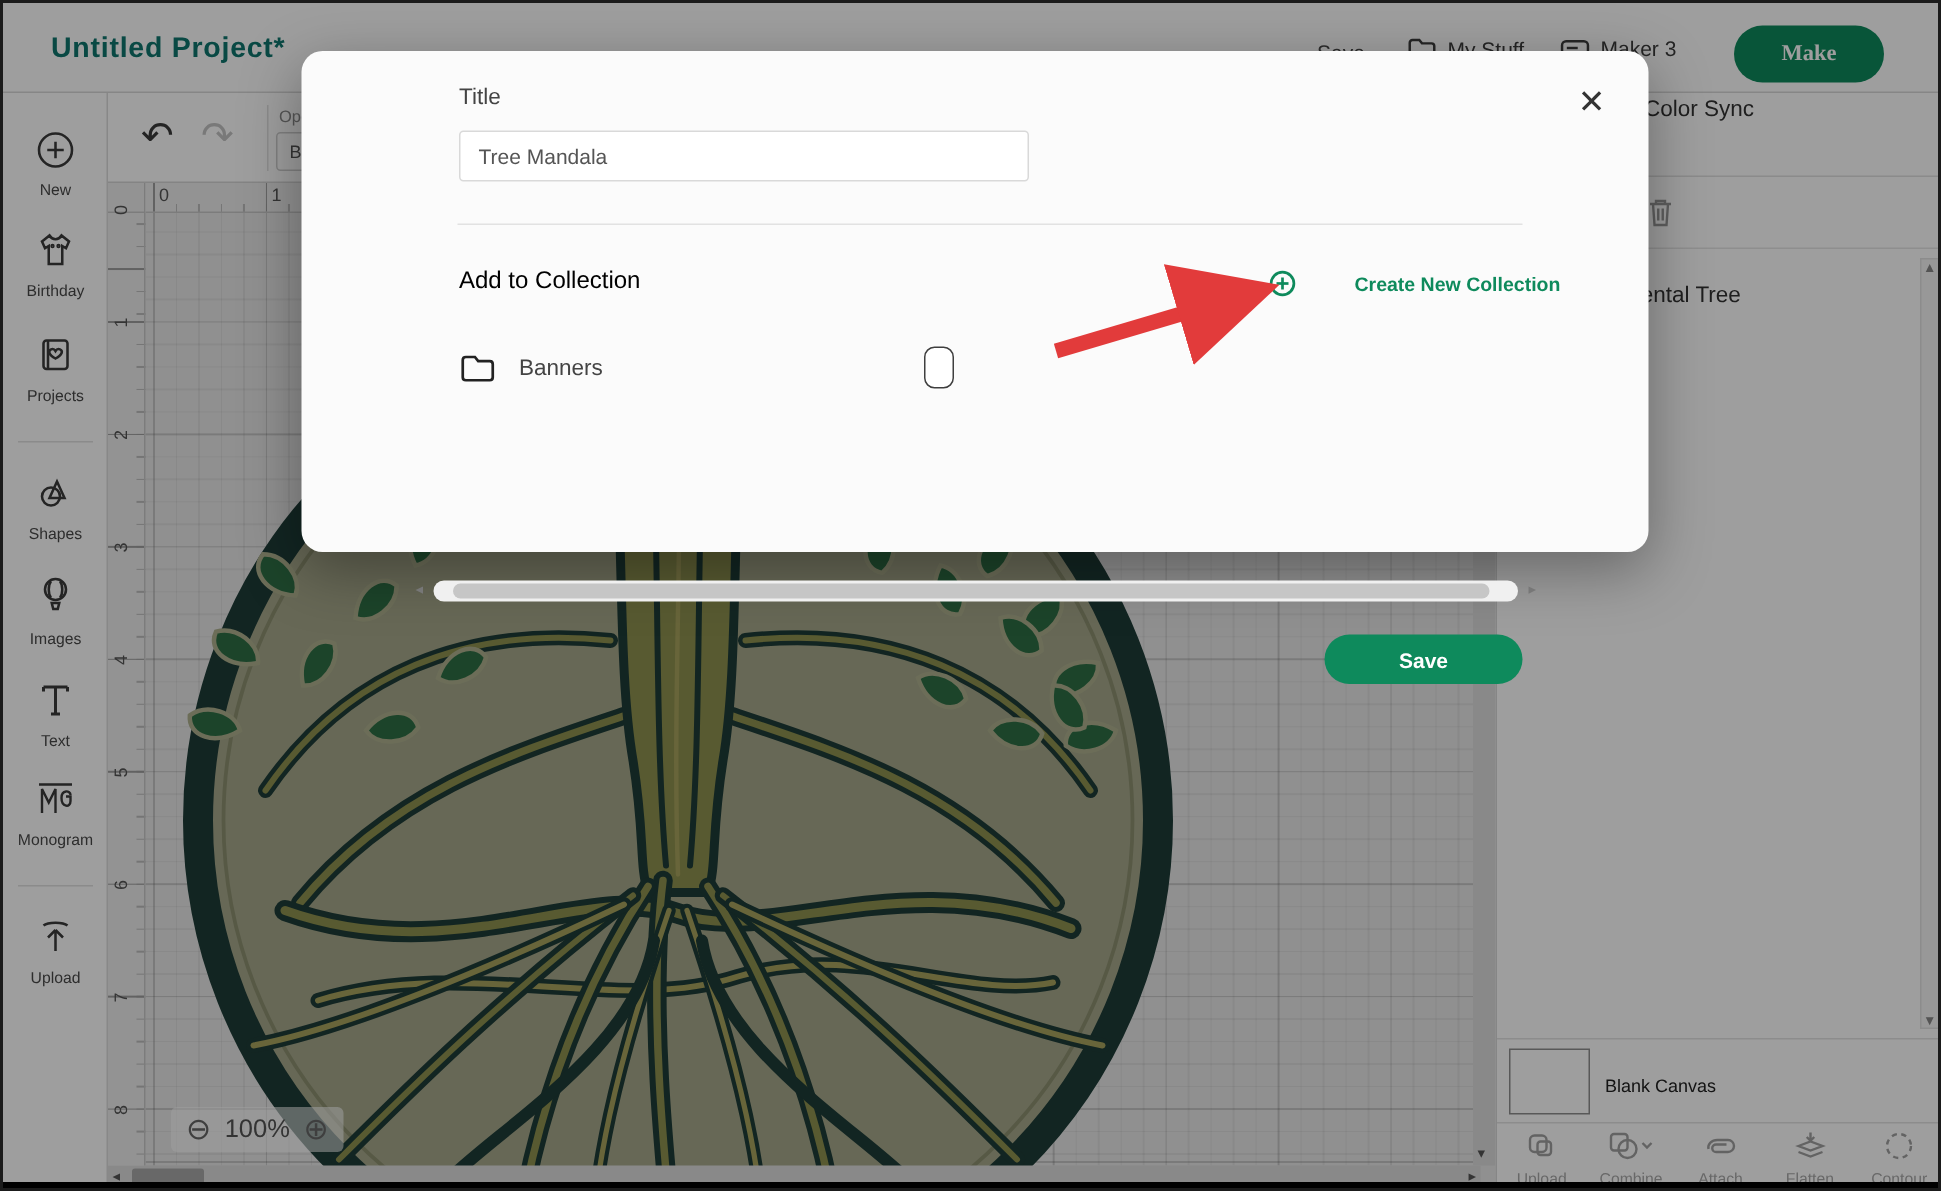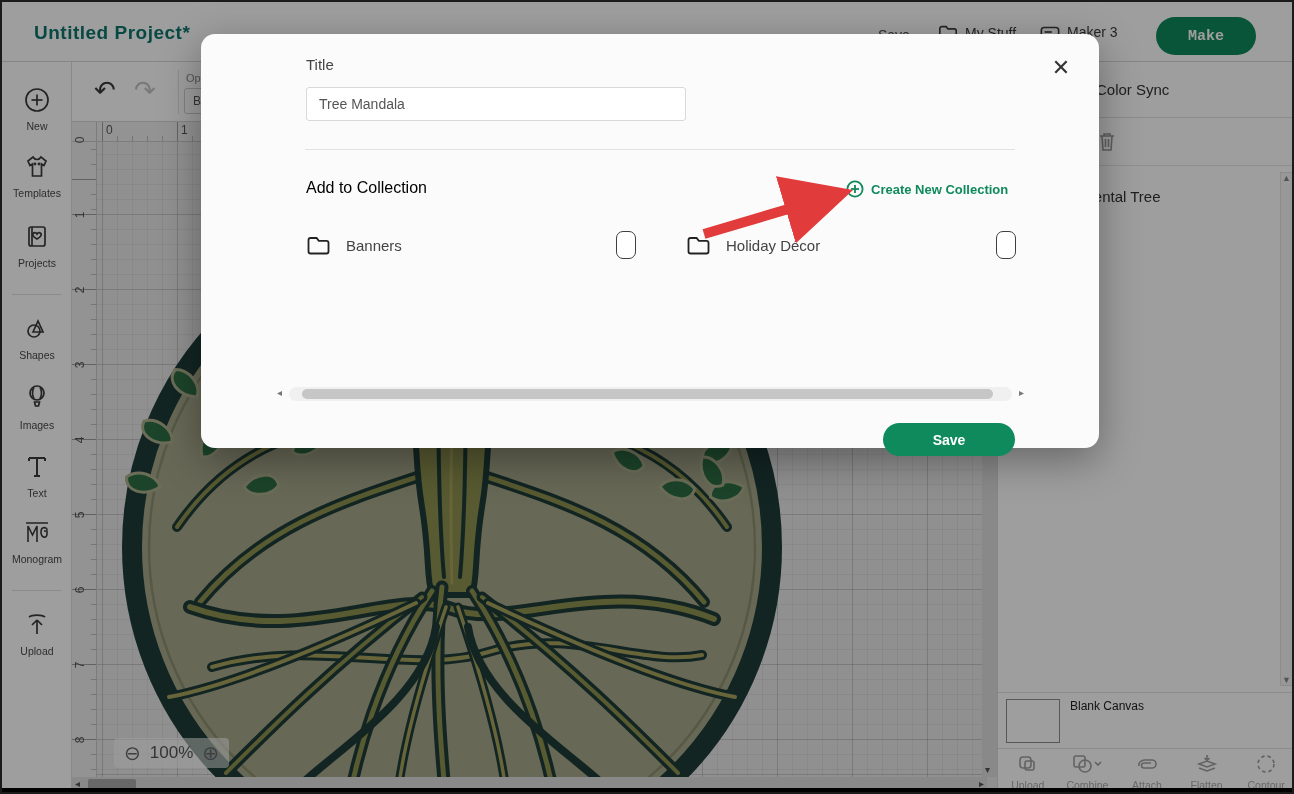--- a/index.html
+++ b/index.html
@@ -14,21 +14,21 @@
   .proj-title { position:absolute; left:32px; top:20px; font-size:19px; font-weight:bold;
                 color:#0f766e; letter-spacing:.5px; }
   .hdr-save { position:absolute; left:876px; top:25px; font-size:14px; color:#4a4a4a; }
   .hdr-item { position:absolute; top:22px; display:flex; align-items:center; gap:7px;
               font-size:14px; color:#3c3c3c; }
   .hdr-mystuff { left:936px; }
   .hdr-machine { left:1038px; }
   .hdr-item svg { stroke:#3c3c3c; fill:none; stroke-width:1.8; }
   .make-btn { position:absolute; left:1154px; top:15px; width:100px; height:38px;
               border:none; border-radius:20px; background:var(--green);
-              color:#fff; font-size:15px; font-weight:bold; font-family:Liberation Mono, monospace; cursor:pointer; }
+              color:#fff; font-size:15px; font-weight:bold; font-family:Liberation Serif, serif; cursor:pointer; }
 
   
   .sidebar { position:absolute; left:0; top:60px; width:70px; height:734px;
              background:#fff; border-right:1px solid #dcdcdc; z-index:9; }
   .side-item { position:absolute; left:0; width:70px; text-align:center; color:#3f3f3f; cursor:pointer; }
   .side-item .lbl { display:block; font-size:10.5px; color:#4a4a4a; margin-top:3px; }
   .side-item svg { stroke:#3a3a3a; fill:none; stroke-width:1.7; }
   .side-div { position:absolute; left:10px; width:50px; border-top:1px solid #e0e0e0; }
 
   
@@ -83,57 +83,57 @@
   .h-scroll .arr-r { position:absolute; right:3px; top:1px; font-size:10px; color:#555; }
   .v-scroll { position:absolute; left:980px; top:140px; width:15px; height:635px;
               background:#dedede; z-index:3; }
   .v-scroll .arr-d { position:absolute; bottom:2px; left:3px; font-size:10px; color:#555; }
   .bottom-strip { position:absolute; left:0; bottom:0; width:100%; height:4px; background:#000; z-index:60; }
 
   
   .rpanel { position:absolute; left:995px; top:60px; width:299px; height:734px;
             background:#fff; border-left:1px solid #d9d9d9; z-index:8; }
   .rp-tabs { position:absolute; top:0; left:0; width:100%; height:56px; border-bottom:1px solid #e0e0e0; }
-  .rp-tab-colorsync { position:absolute; left:98px; top:19px; font-size:15px; color:#333; cursor:pointer; }
+  .rp-tab-colorsync { position:absolute; left:98px; top:2px; font-size:15px; color:#333; cursor:pointer; }
   .rp-tools { position:absolute; top:56px; left:0; width:100%; height:48px; border-bottom:1px solid #e6e6e6; }
   .rp-trash { position:absolute; left:100px; top:13px; cursor:pointer; }
   .rp-trash svg { stroke:#9a9a9a; fill:none; stroke-width:1.6; }
   .rp-layers { position:absolute; top:104px; left:0; width:100%; height:526px; }
   .rp-layer-name { position:absolute; left:50px; top:22px; font-size:15px; color:#333; }
   .rp-scroll { position:absolute; right:3px; top:6px; width:13px; height:514px;
                background:#f6f6f6; border:1px solid #e2e2e2; }
   .rp-scroll .a-up { position:absolute; top:0; left:1px; font-size:9px; color:#888; }
   .rp-scroll .a-dn { position:absolute; bottom:0; left:1px; font-size:9px; color:#888; }
   .rp-blank { position:absolute; top:630px; left:0; width:100%; height:56px; border-top:1px solid #e3e3e3; }
   .rp-swatch { position:absolute; left:8px; top:6px; width:54px; height:44px; background:#fff; border:1px solid #8f8f8f; }
-  .rp-blank-lbl { position:absolute; left:72px; top:6px; font-size:12px; color:#222; }
+  .rp-blank-lbl { position:absolute; left:72px; top:24px; font-size:12px; color:#222; }
   .rp-actions { position:absolute; top:686px; left:0; width:100%; height:48px; border-top:1px solid #e3e3e3;
                 display:flex; justify-content:space-around; align-items:center; }
   .rp-action { text-align:center; color:#a8a8a8; cursor:pointer; width:56px; }
   .rp-action svg { stroke:#a0a0a0; fill:none; stroke-width:1.6; }
   .rp-action .lbl { display:block; font-size:10.5px; margin-top:1px; }
 
   
   .dim { position:absolute; inset:0; background:rgba(0,0,0,.38); z-index:40; }
 
   
-  .modal { position:absolute; left:199px; top:32px; width:898px; height:414px;
+  .modal { position:absolute; left:199px; top:32px; width:898px; height:334px;
            background:#fbfbfb; border-radius:14px; z-index:50;
            box-shadow:0 12px 40px rgba(0,0,0,.35); }
   .m-title-lbl { position:absolute; left:105px; top:22px; font-size:15px; color:#444; }
   .m-title-input { position:absolute; left:105px; top:53px; width:380px; height:34px;
                    border:1px solid #d9d9d9; border-radius:3px; background:#fff;
                    font-size:14px; color:#555; padding-left:12px; font-family:inherit; }
   .m-close { position:absolute; right:26px; top:22px; width:24px; height:24px; border:none; background:none;
              font-size:22px; color:#333; cursor:pointer; line-height:24px; }
   .m-div { position:absolute; left:104px; right:84px; top:115px; border-top:1px solid #e2e2e2; }
   .m-section-lbl { position:absolute; left:105px; top:145px; font-size:16px; color:#000000; }
   .m-create { position:absolute; left:645px; top:146px; display:flex; align-items:center; gap:7px;
               color:var(--green); cursor:pointer; }
-  .m-create .txt { font-size:13px; font-weight:bold; }
+  .m-create .txt { font-size:13px; font-weight:bold;margin-left:32px; }
   .m-create svg { stroke:var(--green); fill:none; stroke-width:1.8; }
   .m-grid { position:absolute; left:105px; top:196px; width:770px;
             display:grid; grid-template-columns:380px 380px; }
   .m-row { display:flex; align-items:center; height:30px; padding-right:50px; cursor:pointer; }
   .m-row svg { stroke:#222; fill:none; stroke-width:1.8; flex:0 0 auto; }
   .m-row .name { font-size:15px; color:#444; margin-left:15px; }
   .m-check { margin-left:auto; width:20px; height:28px; border:1.6px solid #3f3f3f;
              border-radius:7px; background:#fff; cursor:pointer; }
   .m-hscroll { position:absolute; left:88px; top:353px; width:723px; height:14px;
                background:#f0f0f0; border-radius:7px; }
@@ -354,21 +354,21 @@
           <line x1="7.5" y1="13" x2="18.5" y2="13"></line>
       </svg>
       <span class="lbl">New</span>
     </div>
     <div class="side-item" style="top:92px">
       <svg width="28" height="26" viewBox="0 0 28 26">
         <path d="M5 7 L10 3 C10 3 11.5 5.5 14 5.5 C16.5 5.5 18 3 18 3 L23 7 L21 11.5 L18.5 10 V22 H9.5 V10 L7 11.5 Z"></path>
         <circle cx="12" cy="10" r=".6"></circle>
           <circle cx="16" cy="10" r=".6"></circle>
       </svg>
-      <span class="lbl">Templates</span>
+      <span class="lbl">Birthday</span>
     </div>
     <div class="side-item" style="top:162px">
       <svg width="24" height="26" viewBox="0 0 24 26">
         <rect x="4" y="3" width="16" height="19" rx="2"></rect>
           <path d="M12 10 c-1.5 -2.5 -5 -1 -4 1.5 c.7 1.7 4 3.5 4 3.5 s3.3 -1.8 4 -3.5 c1 -2.5 -2.5 -4 -4 -1.5 Z"></path>
         <line x1="7" y1="3" x2="7" y2="22"></line>
       </svg>
       <span class="lbl">Projects</span>
     </div>
     <div class="side-div" style="top:232px"></div>
@@ -484,27 +484,20 @@
       </svg>
       <span class="txt">Create New Collection</span>
     </div>
 
     <div class="m-grid">
       <div class="m-row">
         <svg width="25" height="21" viewBox="0 0 25 21">
             <path d="M2.5 5 C2.5 3.8 3.4 3 4.6 3 h6 l2.2 2.8 h7.7 c1.3 0 2 .9 2 2 V16.5 c0 1.2-.8 2-2 2 H4.6 c-1.3 0-2.1-.9-2.1-2 Z"></path>
           </svg>
         <span class="name">Banners</span>
-        <span class="m-check"></span>
-      </div>
-      <div class="m-row">
-        <svg width="25" height="21" viewBox="0 0 25 21">
-            <path d="M2.5 5 C2.5 3.8 3.4 3 4.6 3 h6 l2.2 2.8 h7.7 c1.3 0 2 .9 2 2 V16.5 c0 1.2-.8 2-2 2 H4.6 c-1.3 0-2.1-.9-2.1-2 Z"></path>
-          </svg>
-        <span class="name">Holiday Décor</span>
         <span class="m-check"></span>
       </div>
     </div>
 
     <div class="m-hscroll">
       <span class="a-l">◂</span>
       <div class="thumb"></div>
       <span class="a-r">▸</span>
     </div>
 

